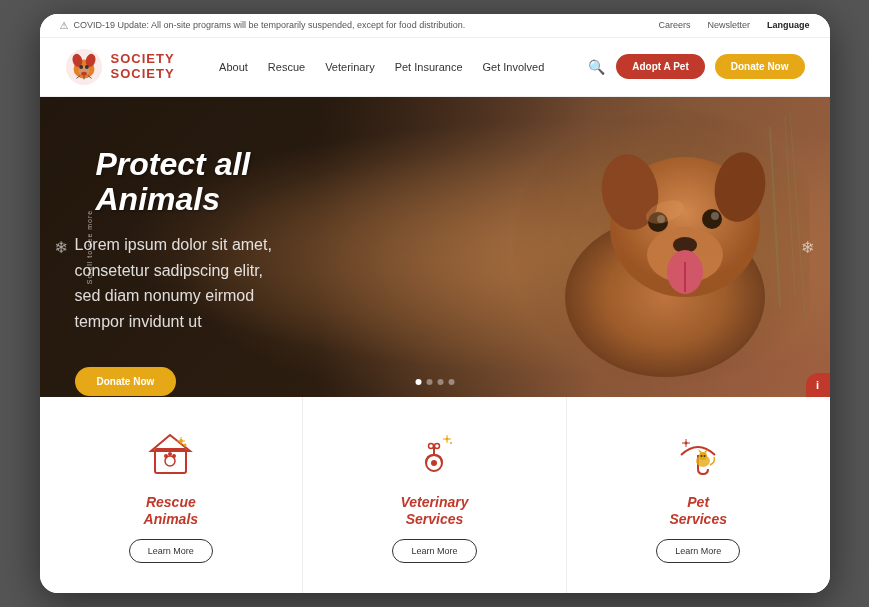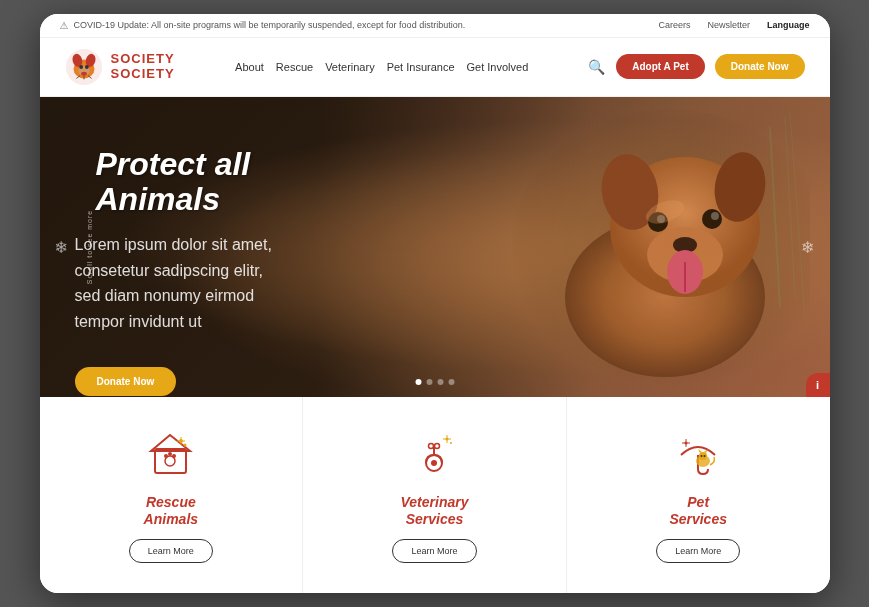--- a/index.html
+++ b/index.html
@@ -74,21 +74,21 @@
       color: #c0392b;
       line-height: 1.1;
       letter-spacing: 1px;
     }
     .logo-text span {
       display: block;
     }
     .nav-links {
       display: flex;
       align-items: center;
-      gap: 12px;
+      gap: 20px;
       font-size: 11px;
       color: #333;
     }
     .nav-links a {
       text-decoration: none;
       color: #333;
       font-weight: 500;
     }
     .nav-right {
       display: flex;

